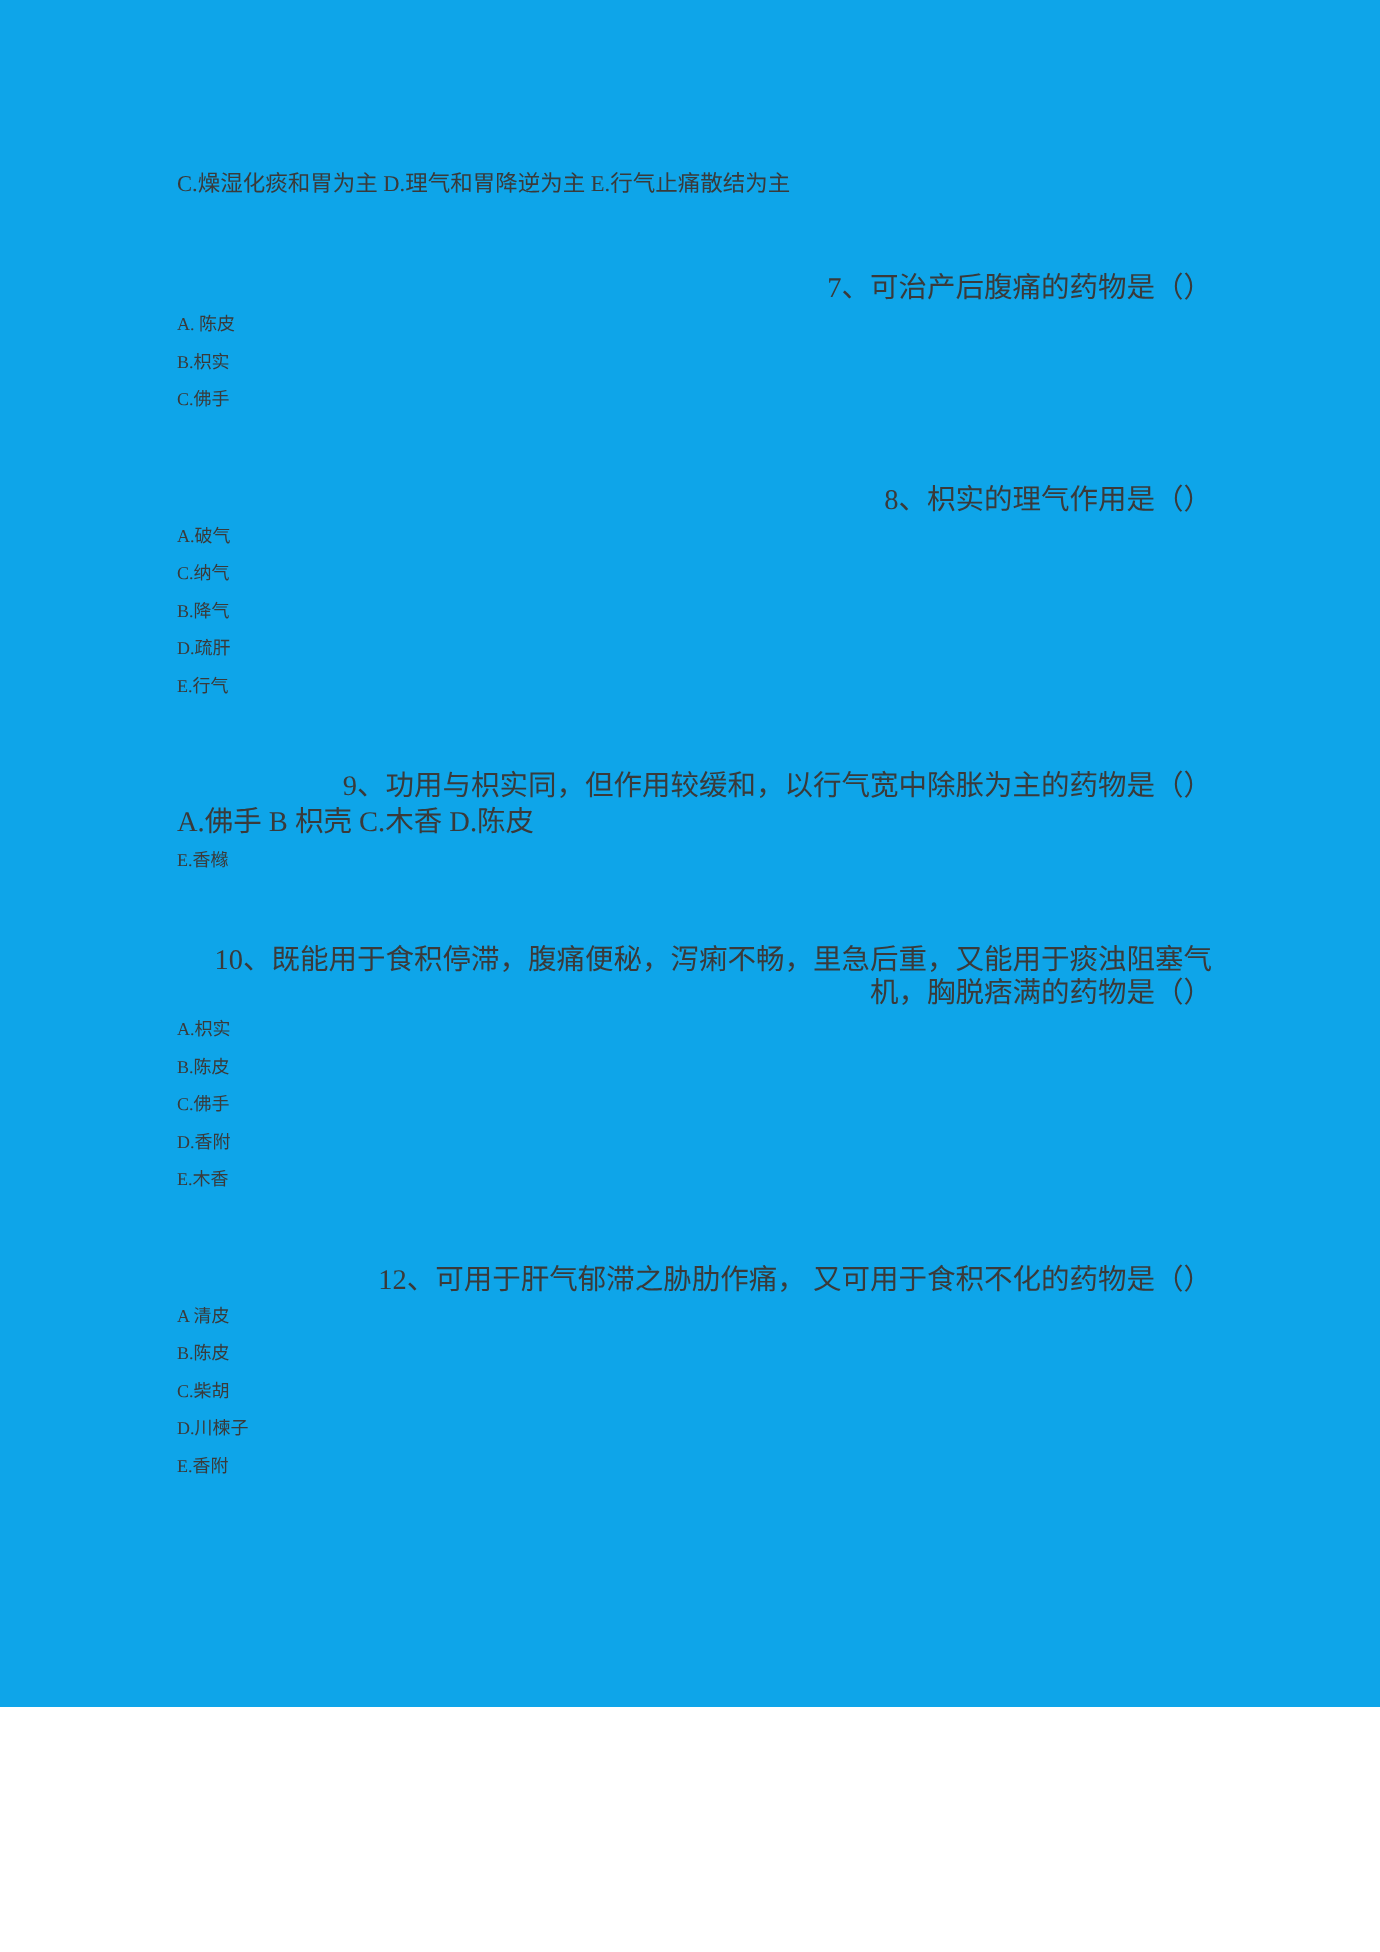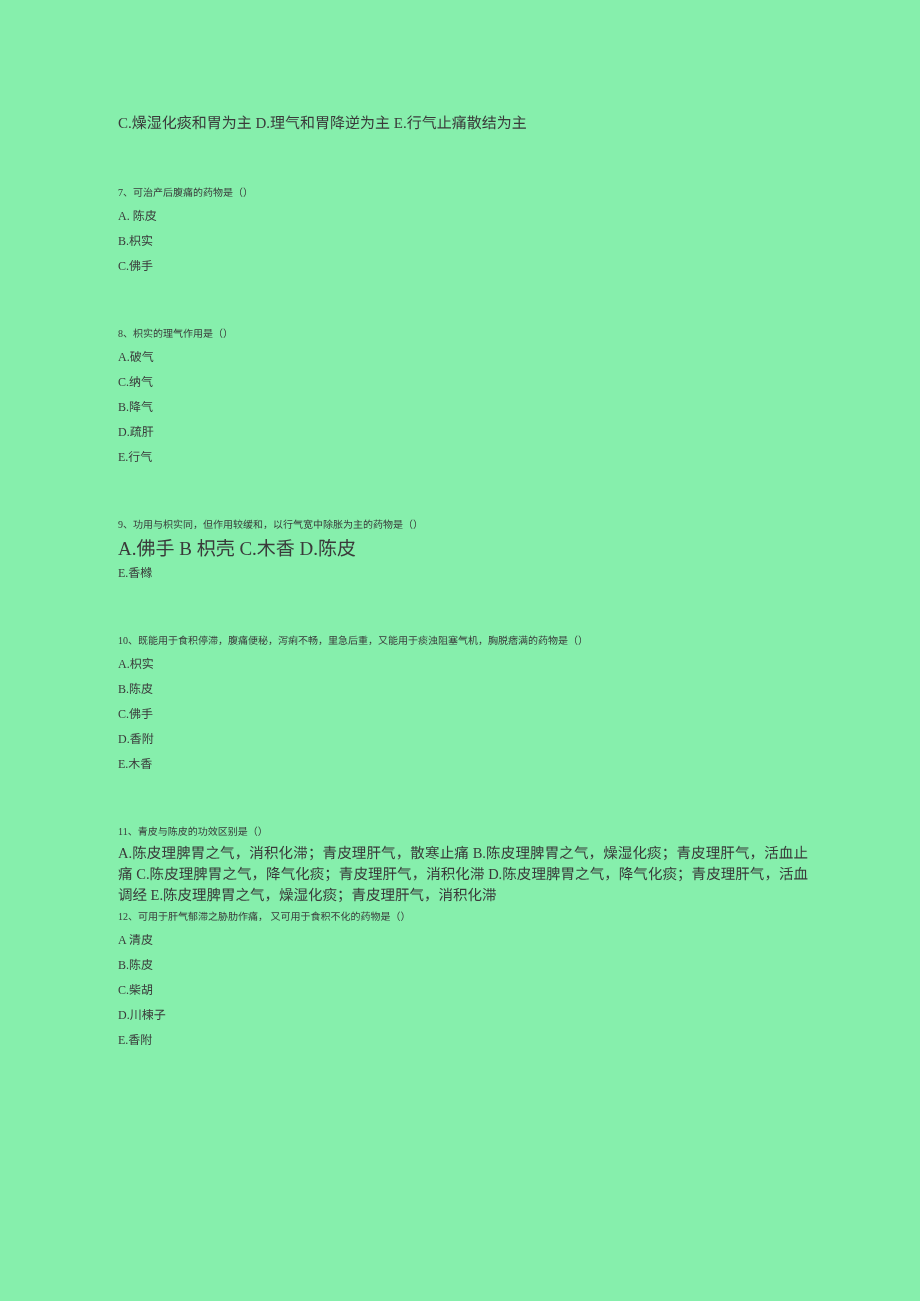--- a/index.html
+++ b/index.html
@@ -11,22 +11,22 @@
   body {
     width: 920px;
     height: 1301px;
     font-family: "Liberation Serif", "DejaVu Serif", serif;
     color: #3a3a3a;
     -webkit-font-smoothing: antialiased;
   }
   .page {
     position: relative;
     width: 920px;
-    height: 1301px;
-    background: #86efac;
+    height: 1138px;
+    background: #0ea5e9;
     box-sizing: border-box;
     padding: 112px 100px 0 118px;
   }
   .doc-body {
     width: 690px;
   }
 
   
   .lead-line {
     font-size: 15px;
@@ -35,25 +35,26 @@
     white-space: pre-wrap;
   }
 
   .question-block {
     margin: 0;
   }
   .q-gap-lg { height: 48px; }
   .q-gap-md { height: 44px; }
 
   .q-stem {
-    font-size: 10px;
+    font-size: 19px;
     line-height: 22px;
     margin: 0;
     white-space: pre-wrap;
     text-indent: 0;
+    text-align: right;
   }
   .q-stem.hang {
     padding-left: 13px;
     text-indent: -13px;
   }
 
   .opt-list {
     list-style: none;
     margin: 0;
     padding: 0;
@@ -133,24 +134,20 @@
         <li>A.枳实</li>
         <li>B.陈皮</li>
         <li>C.佛手</li>
         <li>D.香附</li>
         <li>E.木香</li>
       </ul>
     </div>
 
     <div class="q-gap-md"></div>
 
-    <div class="question-block">
-      <p class="q-stem">11、青皮与陈皮的功效区别是（）</p>
-      <p class="opt-paragraph">A.陈皮理脾胃之气，消积化滞；青皮理肝气，散寒止痛 B.陈皮理脾胃之气，燥湿化痰；青皮理肝气，活血止痛 C.陈皮理脾胃之气，降气化痰；青皮理肝气，消积化滞 D.陈皮理脾胃之气，降气化痰；青皮理肝气，活血调经 E.陈皮理脾胃之气，燥湿化痰；青皮理肝气，消积化滞</p>
-    </div>
 
     <div class="question-block">
       <p class="q-stem">12、可用于肝气郁滞之胁肋作痛， 又可用于食积不化的药物是（）</p>
       <ul class="opt-list">
         <li>A 清皮</li>
         <li>B.陈皮</li>
         <li>C.柴胡</li>
         <li>D.川楝子</li>
         <li>E.香附</li>
       </ul>

